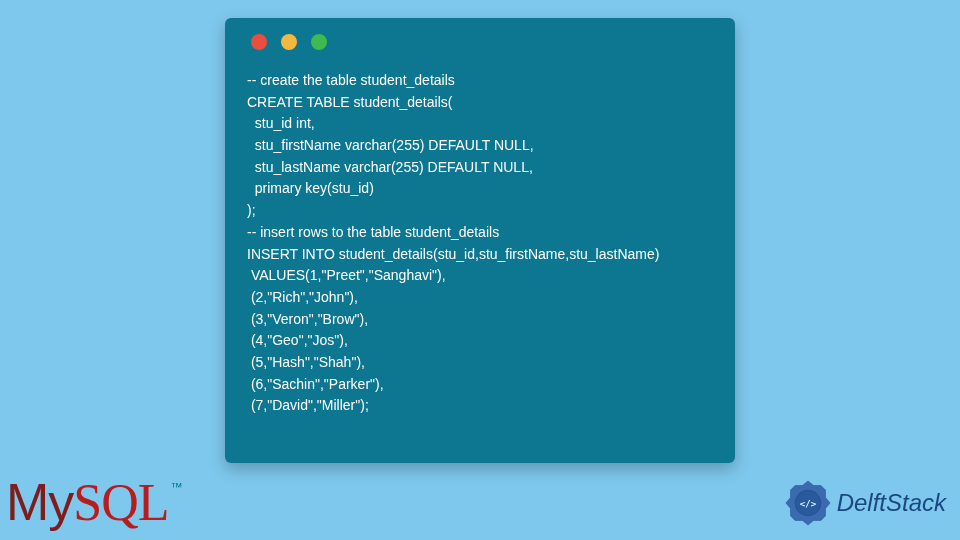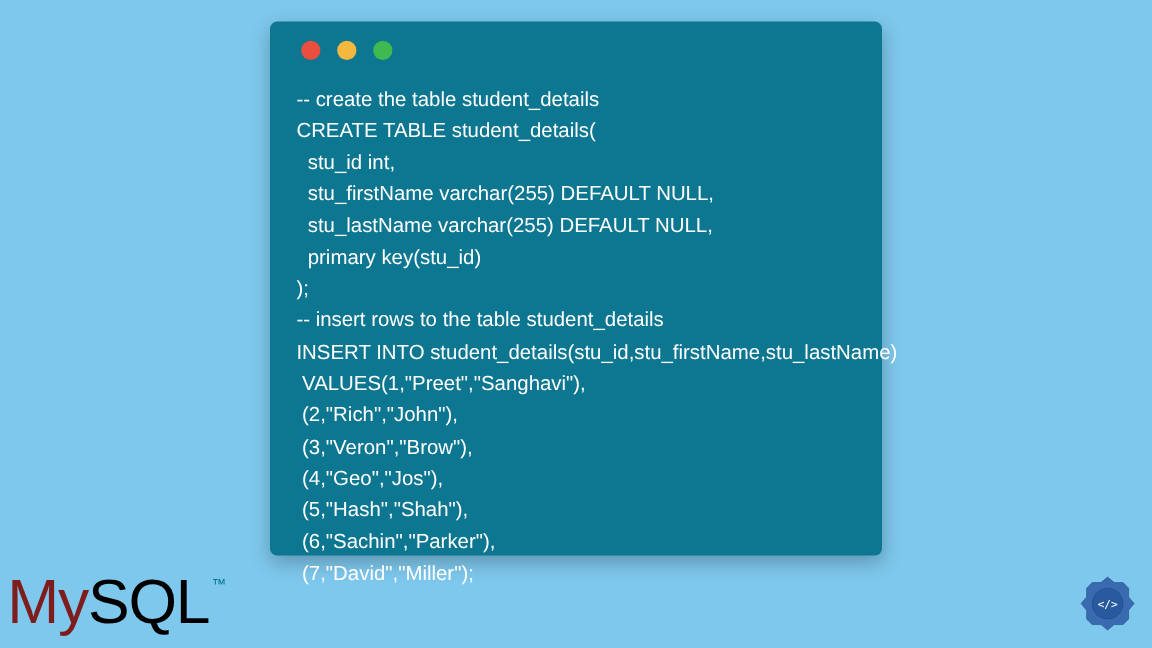--- a/index.html
+++ b/index.html
@@ -22,36 +22,36 @@
     box-shadow: 0 6px 16px rgba(0,0,0,0.25);
     padding: 16px 22px;
   }
   .dots { display: flex; gap: 14px; margin-bottom: 20px; padding-left: 4px; }
   .dot { width: 16px; height: 16px; border-radius: 50%; }
   .dot.red { background: #e94e3f; }
   .dot.yellow { background: #f3b93e; }
   .dot.green { background: #3fb950; }
   .code {
     color: #ffffff;
-    font-size: 17px;
+    font-size: 14px;
     line-height: 1.55;
     font-family: Arial, Helvetica, sans-serif;
     white-space: pre;
   }
   .mysql-logo {
     position: absolute;
     left: 6px;
     bottom: 8px;
     font-family: Arial, Helvetica, sans-serif;
     font-size: 52px;
     font-weight: 400;
     letter-spacing: -1px;
   }
   .mysql-logo .my { color: #7f1d1d; }
-  .mysql-logo .sql { color: #000000; }
+  .mysql-logo .sql { color: #b91c1c; font-family: Liberation Serif, serif; }
   .mysql-logo .tm { font-size: 12px; color: #00758f; vertical-align: top; position: relative; top: 8px; left: 2px; }
   .delft {
     position: absolute;
     right: 14px;
     bottom: 14px;
     display: flex;
     align-items: center;
     gap: 6px;
   }
   .delft-icon {
@@ -101,13 +101,14 @@
 <div class="delft">
   <div class="delft-icon">
     <svg viewBox="0 0 100 100">
       <g fill="#2a5a9e" stroke="#1a4780" stroke-width="1">
         <polygon points="50,2 62,12 78,12 88,22 88,38 98,50 88,62 88,78 78,88 62,88 50,98 38,88 22,88 12,78 12,62 2,50 12,38 12,22 22,12 38,12" fill="#3a6ab0"></polygon>
         <circle cx="50" cy="50" r="28" fill="#2a5a9e"></circle>
       </g>
       <text x="50" y="58" text-anchor="middle" font-size="20" fill="#ffffff" font-family="monospace">&lt;/&gt;</text>
     </svg>
   </div>
+  <span class="delft-text">DelftStack</span>
 </div>
 
 </body></html>

